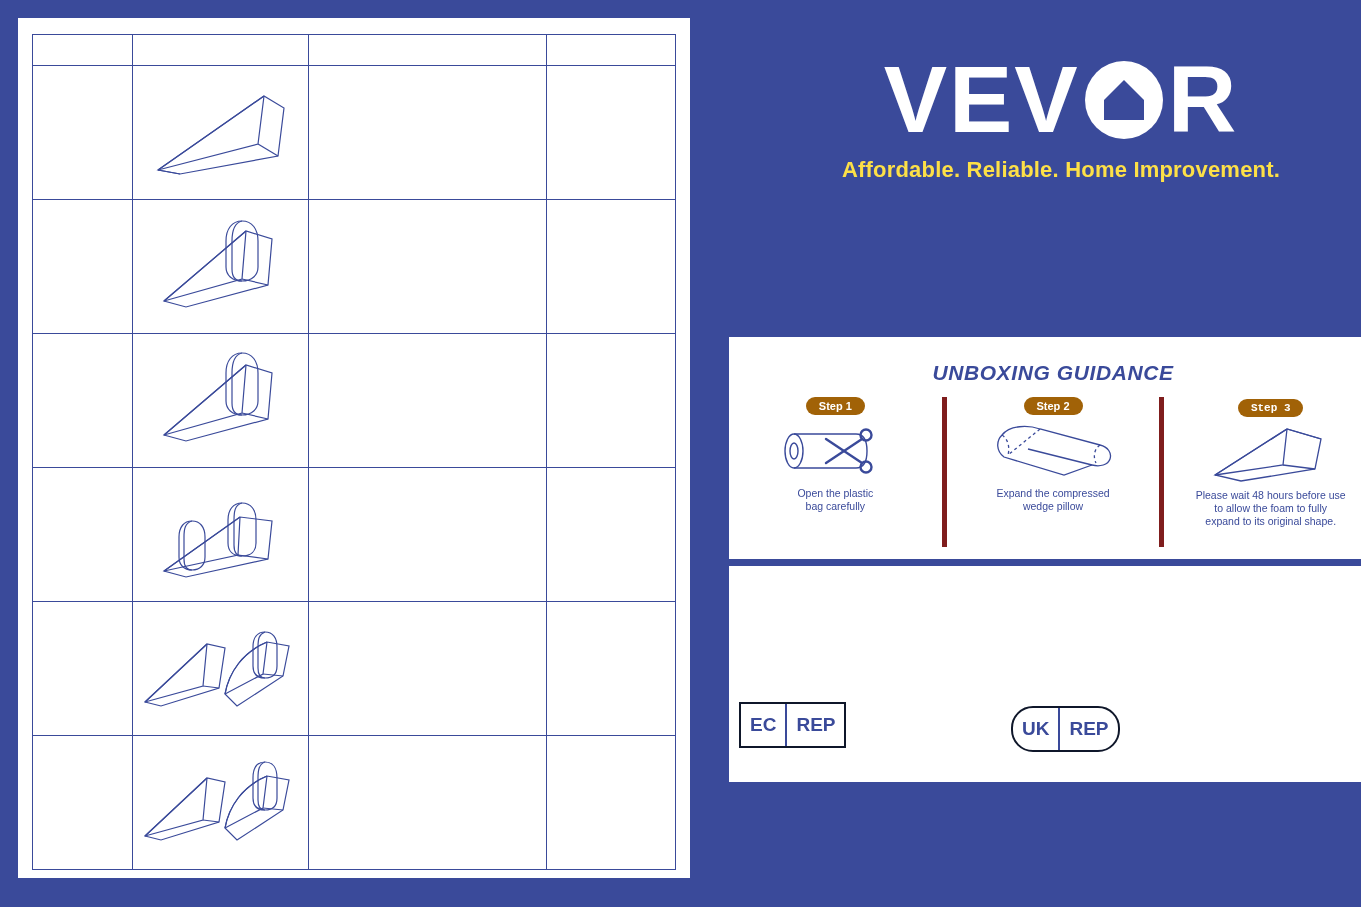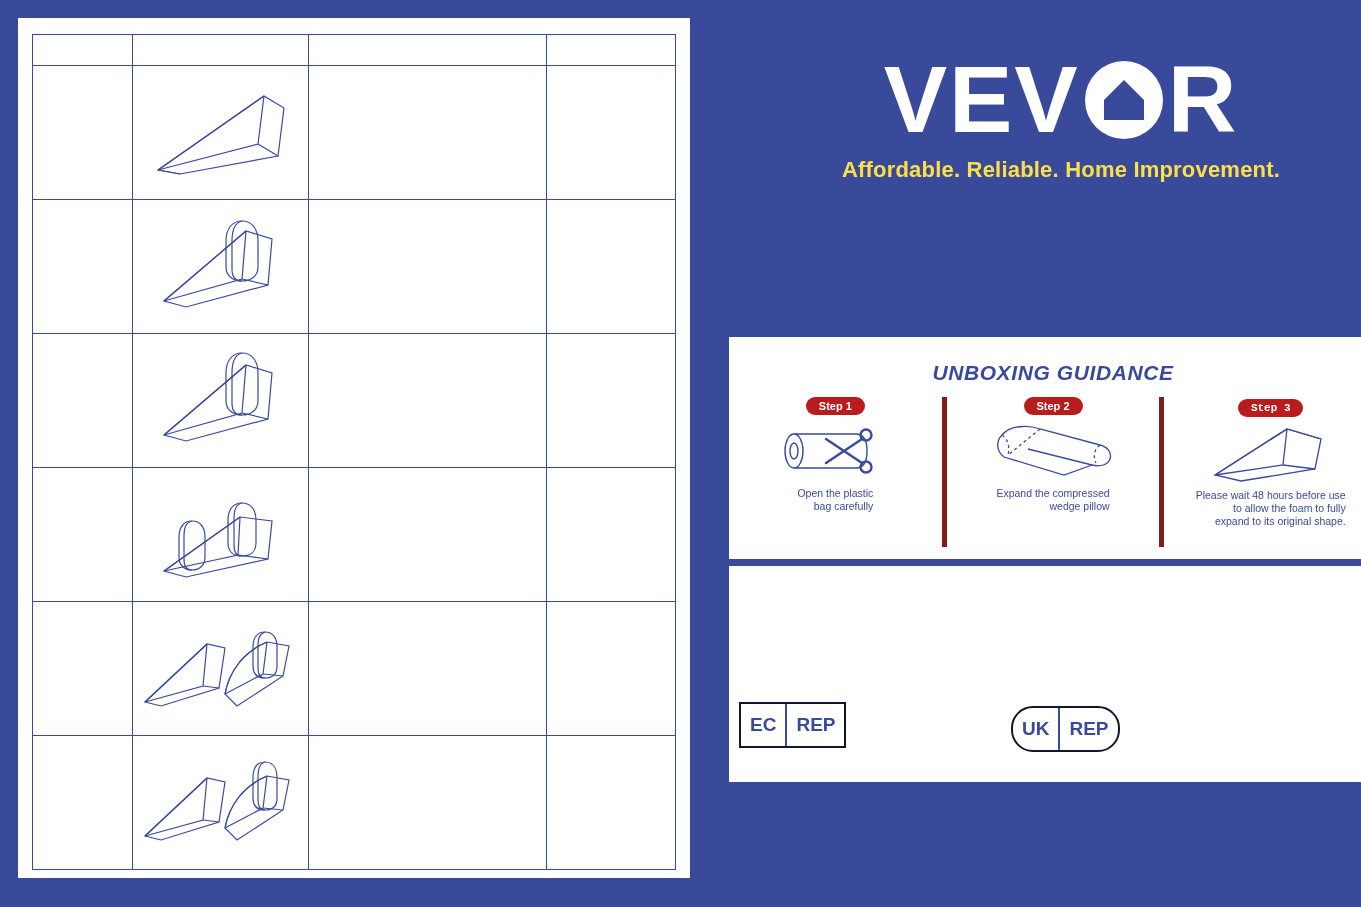--- a/index.html
+++ b/index.html
@@ -126,38 +126,38 @@
   }
   .step {
     flex: 1;
     position: relative;
     display: flex;
     flex-direction: column;
     align-items: center;
   }
   .step + .step { border-left: 5px solid #7f1d1d; }
   .step-badge {
-    background: #b91c1c;
+    background: #a16207;
     color: #ffffff;
     font-size: 11px;
     font-weight: bold;
     border-radius: 10px;
     padding: 3px 13px;
     margin-bottom: 2px;
   }
   .step-fig {
     height: 70px;
     display: flex;
     align-items: center;
     justify-content: center;
   }
   .step-cap {
     font-size: 10.5px;
     line-height: 1.25;
-    text-align: right;
+    text-align: center;
     color: #3a4a9a;
     padding: 0 10px;
   }
 
   
   .rep-card {
     position: absolute;
     left: 0;
     top: 566px;
     width: 648px;

